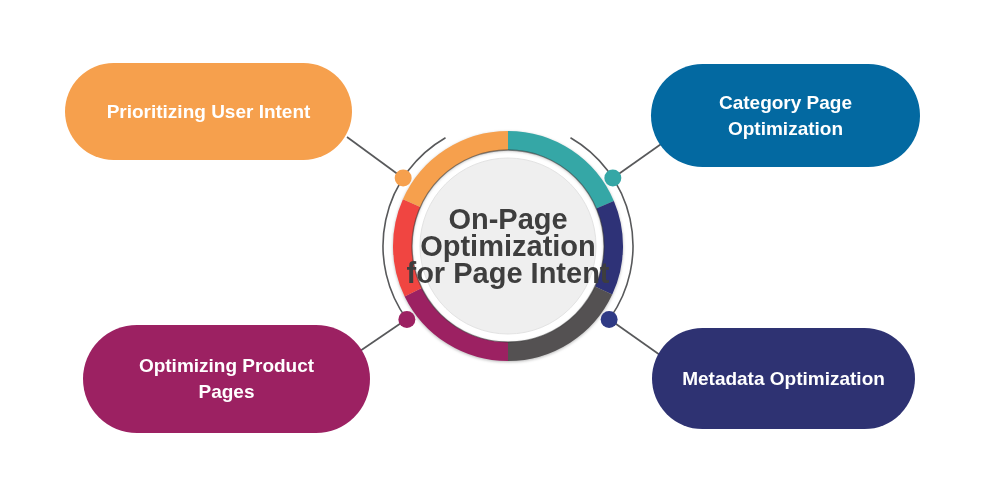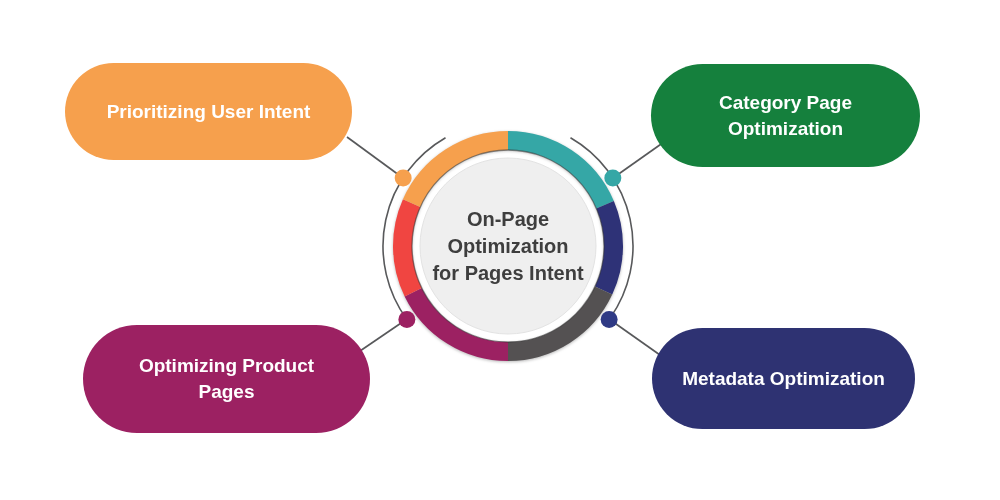--- a/index.html
+++ b/index.html
@@ -27,21 +27,21 @@
   .pill.tr{left:651px;top:64px;width:269px;height:103px;}
   .pill.bl{left:83px;top:325px;width:287px;height:108px;}
   .pill.br{left:652px;top:328px;width:263px;height:101px;}
   .center-title{
     position:absolute;
     left:413px;top:181px;width:190px;height:130px;
     display:flex;flex-direction:column;
     align-items:center;justify-content:center;
     color:#3e3e3e;
     font-weight:bold;
-    font-size:20px;
+    font-size:29px;
     line-height:27px;
     text-align:center;
   }
   .center-title span{display:block;white-space:nowrap;}
   .ring{filter:drop-shadow(0 1.5px 1.5px rgba(0,0,0,0.28));}
 </style>
 </head>
 <body>
 
 <div class="stage">
@@ -76,33 +76,33 @@
     <circle cx="403.17" cy="177.92" r="8.5" fill="#f6a04d"></circle>
     <circle cx="612.83" cy="177.92" r="8.5" fill="#35a7a6"></circle>
     <circle cx="406.87" cy="319.47" r="8.5" fill="#9c2162"></circle>
     <circle cx="609.13" cy="319.47" r="8.5" fill="#2f3a85"></circle>
   </svg>
 
   <div class="pill tl" style="background-color: rgb(246, 160, 77);">
     <span>Prioritizing User Intent</span>
   </div>
 
-  <div class="pill tr" style="background-color: #15803d;">
+  <div class="pill tr" style="background-color: #0369a1;">
     <span>Category Page</span>
     <span>Optimization</span>
   </div>
 
   <div class="pill bl" style="background-color: rgb(156, 33, 98);">
     <span>Optimizing Product</span>
     <span>Pages</span>
   </div>
 
   <div class="pill br" style="background-color: rgb(46, 50, 114);">
     <span>Metadata Optimization</span>
   </div>
 
   <div class="center-title">
     <span>On-Page</span>
     <span>Optimization</span>
-    <span>for Pages Intent</span>
+    <span>for Page Intent</span>
   </div>
 
 </div>
 
 </body></html>

